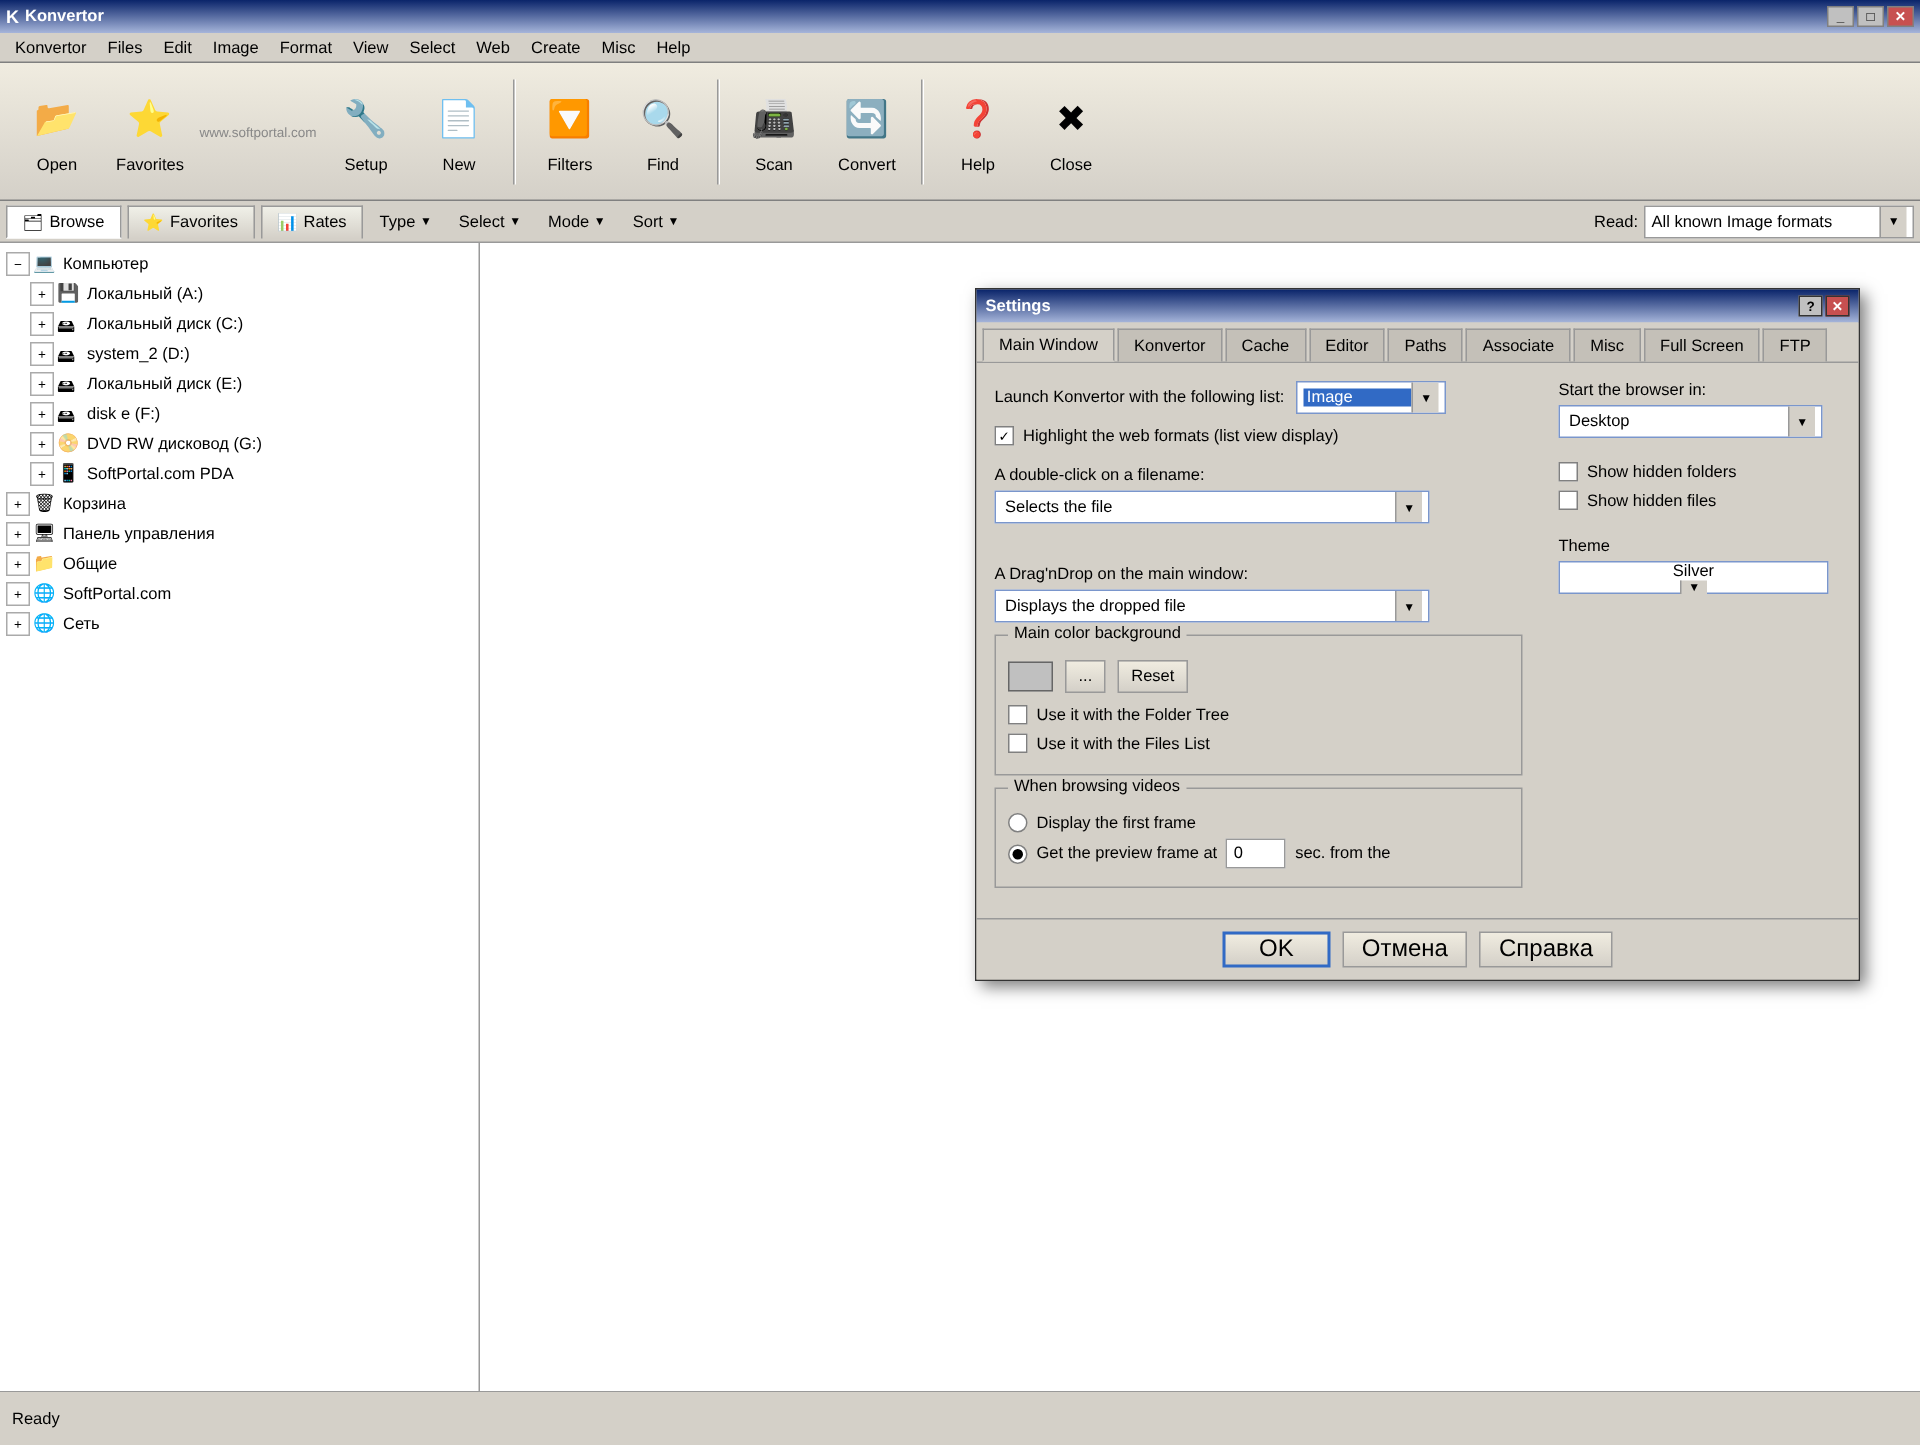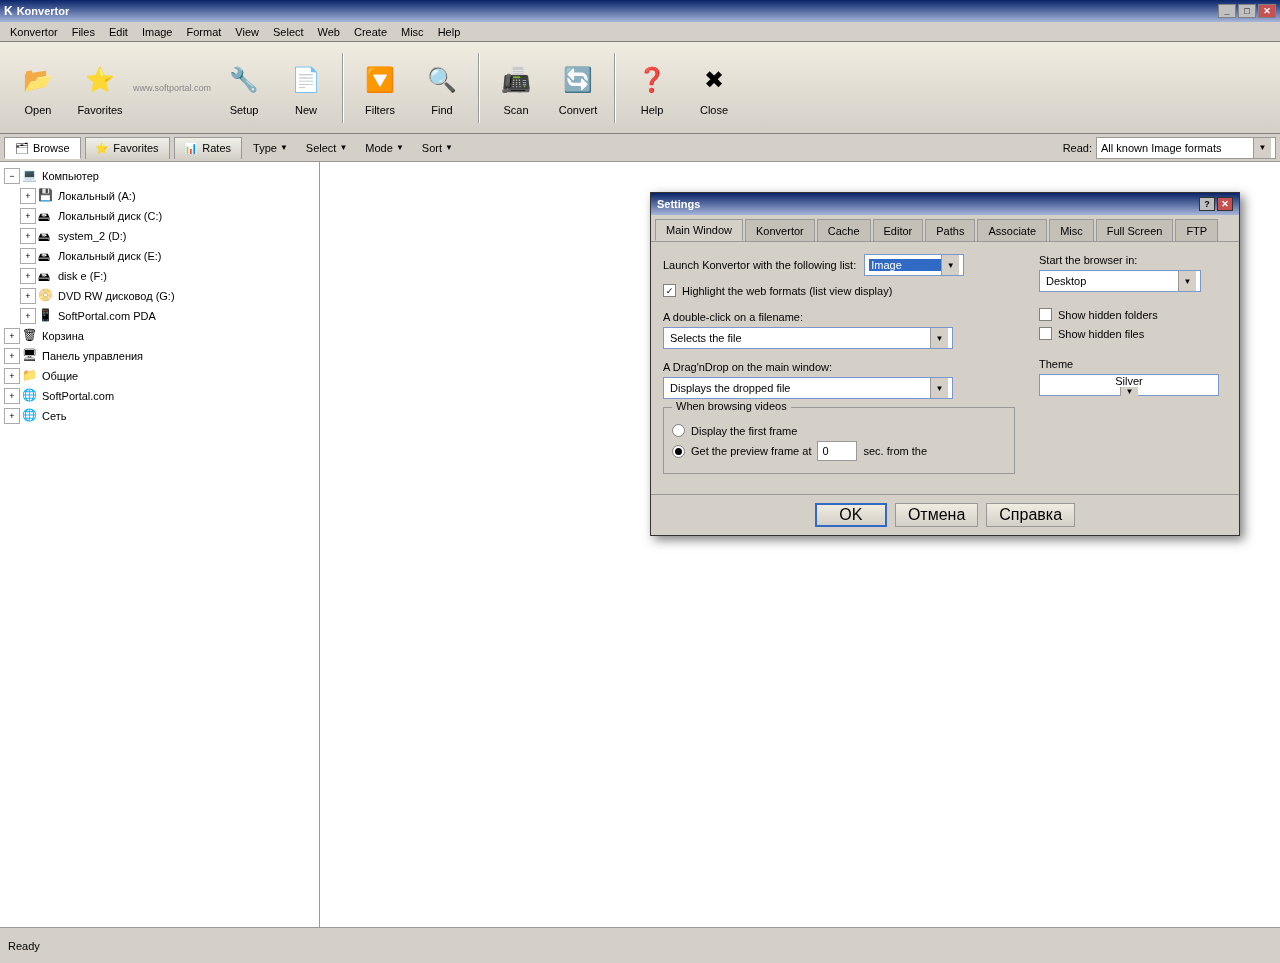--- a/index.html
+++ b/index.html
@@ -669,59 +669,76 @@
               </div>
             </div>
 
             <div class="dialog-checkbox-row">
               <div class="dialog-checkbox checked"></div>
               <span class="dialog-label">Highlight the web formats (list view display)</span>
             </div>
 
             <div style="height:8px;"></div>
 
-            <div style="margin-bottom:4px;">
+            <div style="margin-bottom:20px;">
               <div class="dialog-label" style="margin-bottom:4px;">A double-click on a filename:</div>
               <div class="dialog-combo" style="width:290px;gap:35px;">
                 <span class="combo-value">Selects the file</span>
                 <div class="combo-arrow">▼</div>
               </div>
             </div>
 
             <div style="height:8px;"></div>
 
             <div style="margin-bottom:8px;">
               <div class="dialog-label" style="margin-bottom:4px;">A Drag'nDrop on the main window:</div>
               <div class="dialog-combo" style="width:290px;">
                 <span class="combo-value">Displays the dropped file</span>
                 <div class="combo-arrow">▼</div>
               </div>
             </div>
 
+            <div class="groupbox">
+              <span class="groupbox-title">Main color background</span>
+              <div style="height:8px;"></div>
+              <div class="dialog-row">
+                <div class="color-box"></div>
+                <div class="small-btn">...</div>
+                <div class="small-btn">Reset</div>
+              </div>
+              <div class="dialog-checkbox-row">
+                <div class="dialog-checkbox"></div>
+                <span class="dialog-label">Use it with the Folder Tree</span>
+              </div>
+              <div class="dialog-checkbox-row">
+                <div class="dialog-checkbox"></div>
+                <span class="dialog-label">Use it with the Files List</span>
+              </div>
+            </div>
 
             <div class="groupbox">
               <span class="groupbox-title">When browsing videos</span>
               <div style="height:8px;"></div>
               <div class="radio-row">
                 <div class="radio-btn"></div>
                 <span class="dialog-label">Display the first frame</span>
               </div>
               <div class="radio-row">
                 <div class="radio-btn selected"></div>
                 <span class="dialog-label">Get the preview frame at</span>
                 <input class="inline-input" type="text" value="0" style="">
                 <span class="dialog-label">sec. from the</span>
               </div>
             </div>
           </div>
 
           <div id="right-panel">
             <div class="right-row">
               <div class="right-label">Start the browser in:</div>
-              <div class="dialog-combo" style="width:162px;">
+              <div class="dialog-combo" style="width:176px;">
                 <span class="combo-value">Desktop</span>
                 <div class="combo-arrow">▼</div>
               </div>
             </div>
 
             <div style="height:8px;"></div>
             <div class="dialog-checkbox-row">
               <div class="dialog-checkbox"></div>
               <span class="dialog-label">Show hidden folders</span>
             </div>

